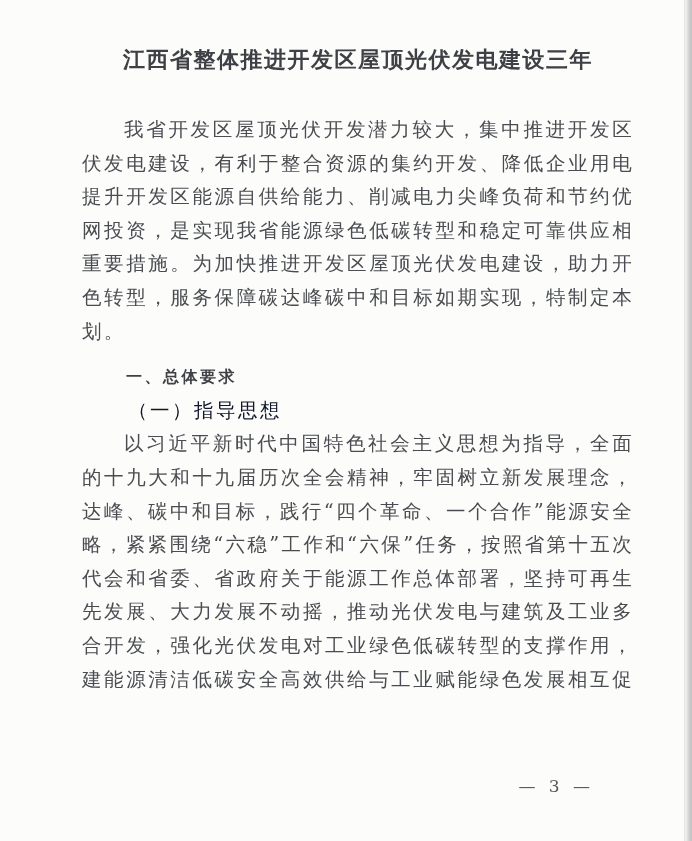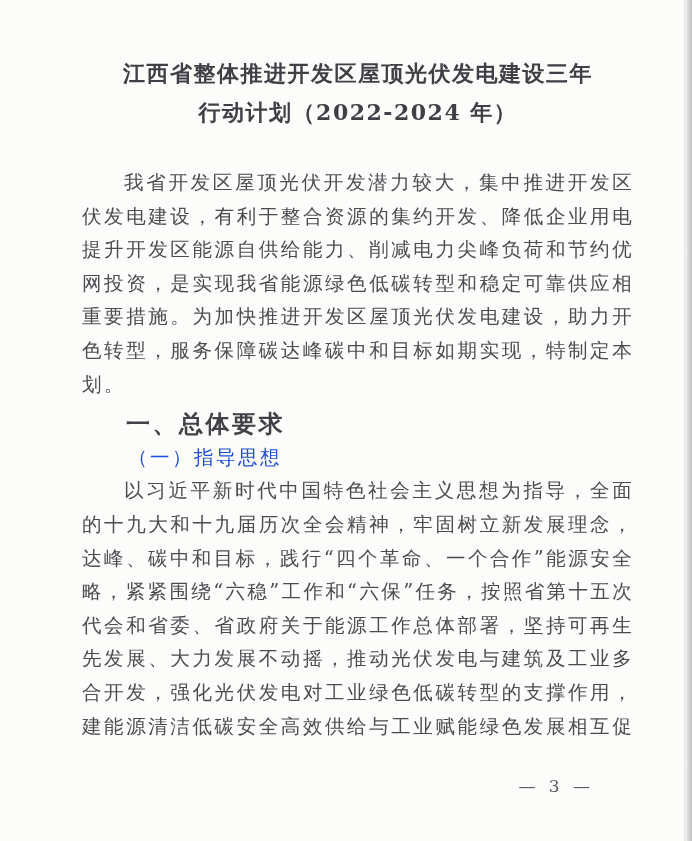--- a/index.html
+++ b/index.html
@@ -33,21 +33,21 @@
   .edge-line {
     position: absolute;
     top: 0;
     right: 7px;
     width: 1px;
     height: 100%;
     background: rgba(190,190,190,0.35);
   }
   .content {
     position: absolute;
-    top: 54px;
+    top: 40px;
     left: 82px;
     width: 552px;
   }
   .title {
     text-align: center;
     font-weight: bold;
     font-size: 22px;
     line-height: 39px;
     letter-spacing: 1.5px;
     color: #3e4045;
@@ -61,56 +61,55 @@
     overflow: hidden;
   }
   .line.fill {
     text-align: justify;
     text-align-last: justify;
   }
   .line.indent {
     text-indent: 42px;
   }
   .section-heading {
-    font-size: 24px;
+    font-size: 16px;
     line-height: 33.6px;
     height: 33.6px;
     font-weight: bold;
     color: #404247;
     letter-spacing: 2.5px;
     padding-left: 44px;
-    margin-top: 6px;
+    margin-top: 12px;
   }
   .sub-heading {
     font-size: 19.5px;
     line-height: 33.6px;
     height: 33.6px;
     letter-spacing: 2.5px;
-    color: #1d4ed8;
+    color: #0f172a;
     padding-left: 46px;
   }
   .page-number {
     position: absolute;
     top: 776px;
     right: 98px;
     font-size: 17px;
     letter-spacing: 4px;
     color: #54565c;
   }
 </style>
 </head>
 <body>
 
 <div class="page">
 
   <div class="content">
 
     <div class="title">
       <div>江西省整体推进开发区屋顶光伏发电建设三年</div>
-      <div>行动计划（2022-2024 年）</div>
     </div>
 
     <div>
       <div class="line indent fill">我省开发区屋顶光伏开发潜力较大，集中推进开发区屋顶光</div>
       <div class="line fill">伏发电建设，有利于整合资源的集约开发、降低企业用电成本、</div>
       <div class="line fill">提升开发区能源自供给能力、削减电力尖峰负荷和节约优化配电</div>
       <div class="line fill">网投资，是实现我省能源绿色低碳转型和稳定可靠供应相统一的</div>
       <div class="line fill">重要措施。为加快推进开发区屋顶光伏发电建设，助力开发区绿</div>
       <div class="line fill">色转型，服务保障碳达峰碳中和目标如期实现，特制定本行动计</div>
       <div class="line">划。</div>

